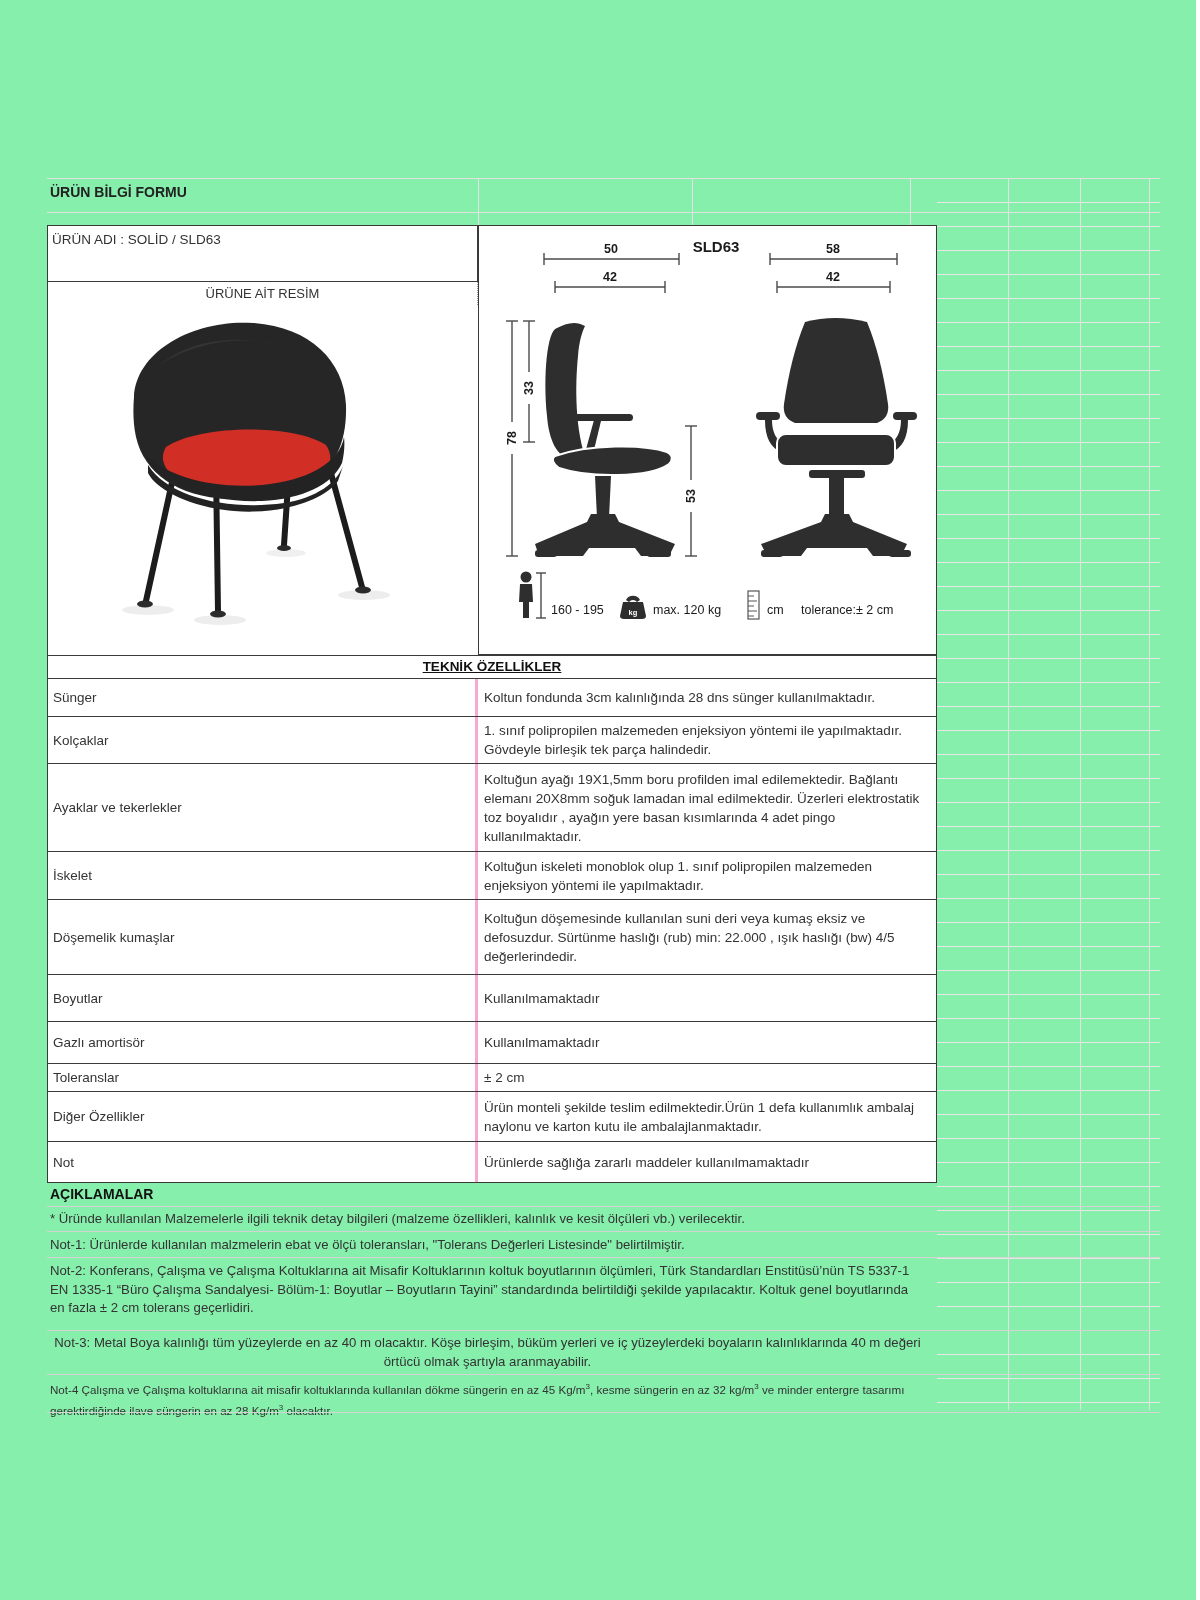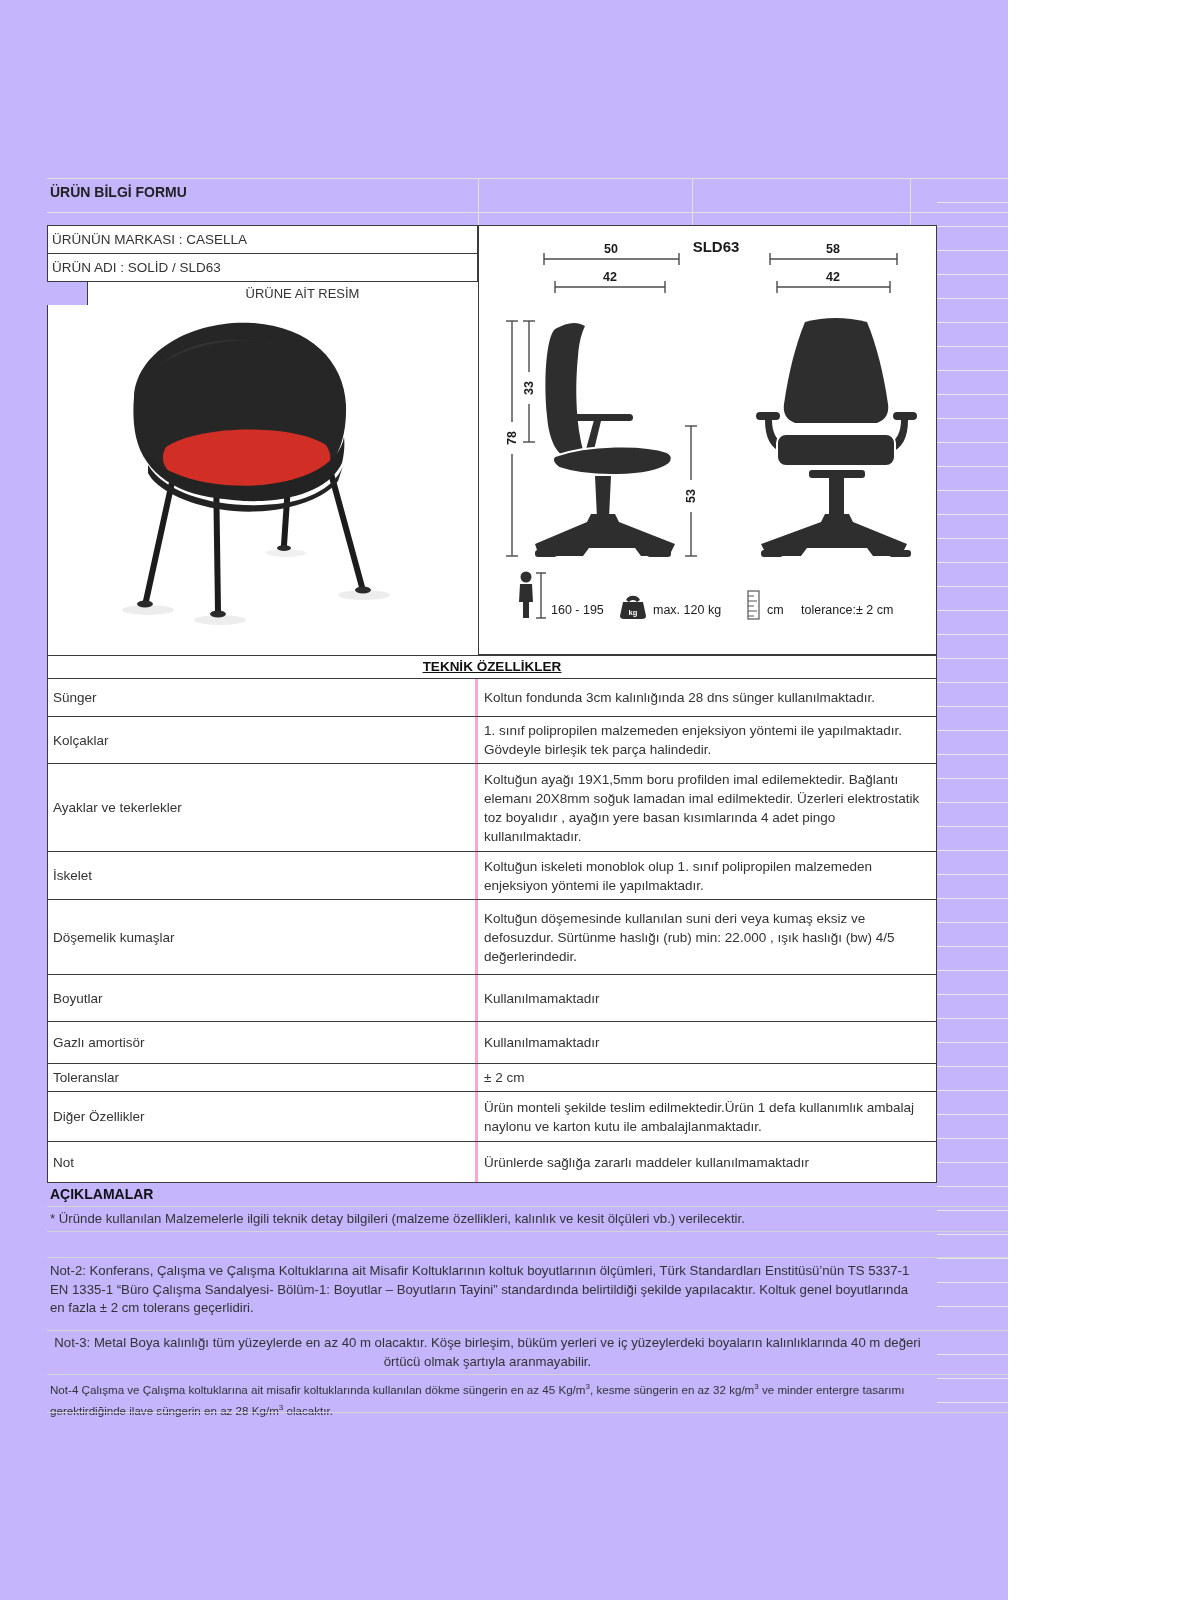--- a/index.html
+++ b/index.html
@@ -1,31 +1,31 @@
 <!DOCTYPE html>
 <html><head>
 <meta charset="utf-8">
 <style>
   html,body{margin:0;padding:0;background:#fff;}
-  .page{position:relative;width:1008px;height:1600px;background:#c4b5fd;
+  .page{position:relative;width:1196px;height:1600px;background:#86efac;
         font-family:"Liberation Sans", sans-serif;color:#333;overflow:hidden;}
   .abs{position:absolute;}
   
   .hline{position:absolute;height:1px;background:#e2e2e2;}
   .vline{position:absolute;width:1px;background:#e2e2e2;}
   .sep{position:absolute;height:1px;background:#d4d4d4;}
   .rstrip{position:absolute;left:937px;top:178px;width:223px;height:1232px;
           background:repeating-linear-gradient(to bottom,#e7e7e7 0 1px,transparent 1px 24px);}
   
   .title{left:50px;top:184px;width:500px;font-size:14px;font-weight:bold;color:#222;}
   .brandbox{left:47px;top:225px;width:431px;height:57px;border:1.5px solid #3a3a3a;box-sizing:border-box;background:#fff;}
   .brandrow{height:27px;line-height:27px;padding-left:4px;font-size:13.5px;color:#333;}
   .brandrow.b1{border-bottom:1px solid #3a3a3a;}
   .caption{left:47px;top:282px;width:431px;height:23px;line-height:23px;text-align:center;
-           font-size:13px;color:#333;border-left:1.5px solid #3a3a3a;border-right:1px dotted #999;box-sizing:border-box;background:#fff;margin-left:40px;}
+           font-size:13px;color:#333;border-left:1.5px solid #3a3a3a;border-right:1px dotted #999;box-sizing:border-box;background:#fff;}
   .photocell{left:47px;top:305px;width:431px;height:350px;border-left:1.5px solid #3a3a3a;box-sizing:border-box;background:#fff;}
   .diagbox{left:478px;top:225px;width:459px;height:430px;border:1.5px solid #3a3a3a;box-sizing:border-box;background:#fff;}
   
   .spec{left:47px;top:655px;width:890px;border:1.5px solid #3a3a3a;box-sizing:border-box;background:#fff;}
   .spec-head{height:22px;line-height:21px;text-align:center;font-weight:bold;font-size:13.5px;color:#111;
              text-decoration:underline;border-bottom:1px solid #3a3a3a;}
   .srow{display:flex;border-bottom:1px solid #3a3a3a;box-sizing:border-box;}
   .srow:last-child{border-bottom:none;}
   .slabel{width:430px;border-right:3px solid #f9a8d4;box-sizing:border-box;display:flex;align-items:center;
           padding-left:5px;font-size:13.5px;color:#333;}
@@ -48,21 +48,20 @@
   <div class="vline" style="left:478px;top:178px;height:47px;"></div>
   <div class="vline" style="left:692px;top:178px;height:47px;"></div>
   <div class="vline" style="left:910px;top:178px;height:47px;"></div>
   <div class="vline" style="left:1008px;top:178px;height:1232px;"></div>
   <div class="vline" style="left:1080px;top:178px;height:1232px;"></div>
   <div class="vline" style="left:1149px;top:178px;height:1232px;"></div>
 
   <div class="abs title">ÜRÜN BİLGİ FORMU</div>
 
   <div class="abs brandbox">
-    <div class="brandrow b1">ÜRÜNÜN MARKASI : CASELLA</div>
     <div class="brandrow">ÜRÜN ADI : SOLİD / SLD63</div>
   </div>
 
   <div class="abs caption">ÜRÜNE AİT RESİM</div>
 
   <div class="abs photocell">
     <svg width="420" height="348" viewBox="0 0 420 348">
 
       <ellipse cx="100" cy="305" rx="26" ry="5" fill="#ededed"></ellipse>
       <ellipse cx="172" cy="315" rx="26" ry="5" fill="#ededed"></ellipse>
@@ -238,20 +237,21 @@
     <div class="srow" style="height:40px">
       <div class="slabel">Not</div>
       <div class="svalue">Ürünlerde sağlığa zararlı maddeler kullanılmamaktadır</div>
     </div>
   </div>
 
   <div class="abs notes-head">AÇIKLAMALAR</div>
   <div class="sep" style="left:47px;top:1206px;width:1113px;"></div>
   <div class="note" style="top:1210px;">* Üründe kullanılan Malzemelerle ilgili teknik detay bilgileri (malzeme özellikleri, kalınlık ve kesit ölçüleri vb.)  verilecektir.</div>
   <div class="sep" style="left:47px;top:1231px;width:1113px;"></div>
+  <div class="note" style="top:1236px;">Not-1: Ürünlerde kullanılan malzmelerin ebat ve ölçü toleransları, "Tolerans Değerleri Listesinde" belirtilmiştir.</div>
   <div class="sep" style="left:47px;top:1257px;width:1113px;"></div>
   <div class="note" style="top:1262px;">Not-2: Konferans, Çalışma ve Çalışma Koltuklarına ait  Misafir Koltuklarının koltuk boyutlarının ölçümleri, Türk Standardları Enstitüsü’nün TS 5337-1 EN 1335-1 “Büro Çalışma Sandalyesi- Bölüm-1: Boyutlar – Boyutların Tayini” standardında belirtildiği şekilde yapılacaktır. Koltuk genel boyutlarında en fazla ± 2 cm tolerans geçerlidiri.</div>
   <div class="sep" style="left:47px;top:1330px;width:1113px;"></div>
   <div class="note" style="top:1334px;text-align:center;">Not-3: Metal Boya kalınlığı tüm yüzeylerde en az 40 m  olacaktır. Köşe birleşim, büküm yerleri ve iç yüzeylerdeki boyaların kalınlıklarında 40 m değeri örtücü olmak şartıyla aranmayabilir.</div>
   <div class="sep" style="left:47px;top:1374px;width:1113px;"></div>
   <div class="note note4" style="top:1378px;">Not-4 Çalışma ve Çalışma koltuklarına ait misafir koltuklarında kullanılan dökme süngerin en az 45 Kg/m<sup>3</sup>, kesme süngerin en az 32 kg/m<sup>3</sup> ve minder entergre tasarımı gerektirdiğinde ilave süngerin en az 28 Kg/m<sup>3</sup> olacaktır.</div>
   <div class="sep" style="left:47px;top:1412px;width:1113px;"></div>
 
 </div>
 

